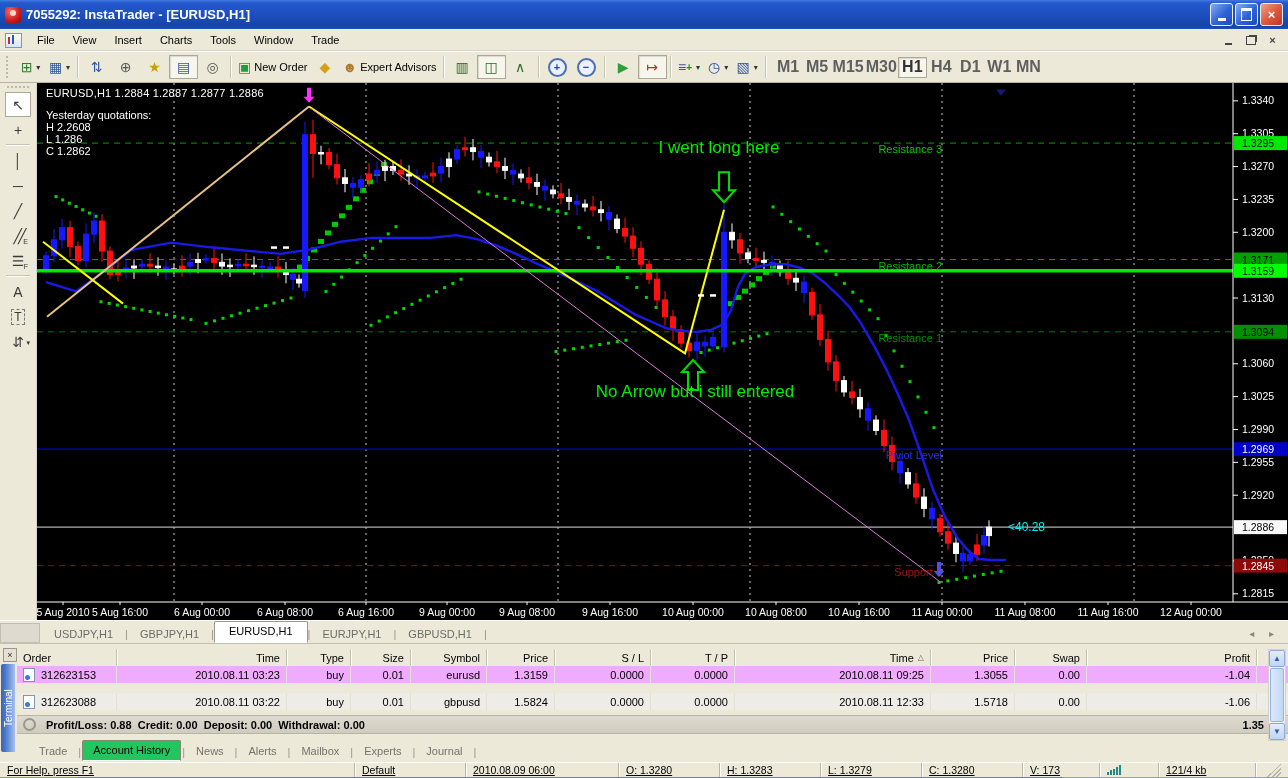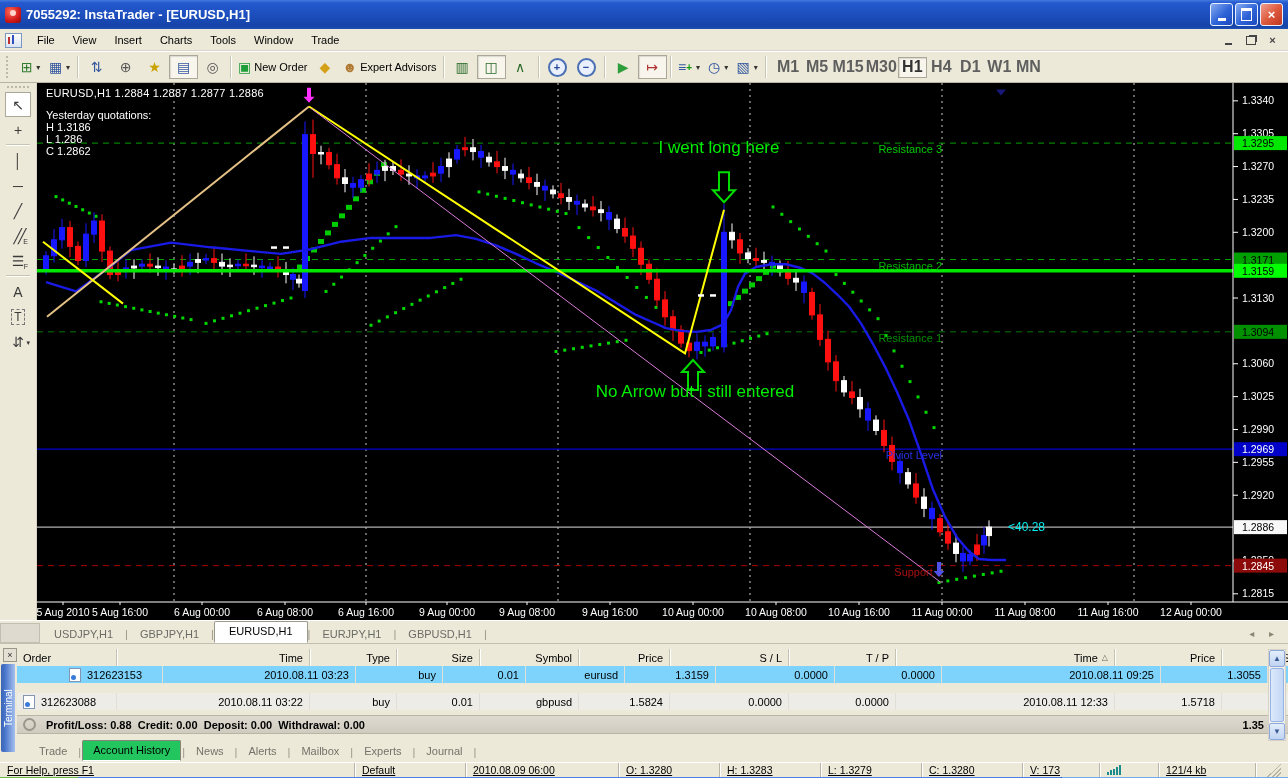--- a/index.html
+++ b/index.html
@@ -84,28 +84,28 @@
 
   
   .terminal{height:118px;flex:0 0 118px;background:#ECE9D8;position:relative;border-top:1px solid #C2BEB0;}
   .term-close{position:absolute;left:3px;top:4px;width:12px;height:12px;border:1px solid #9A968A;background:#E4E0D4;
     display:flex;align-items:center;justify-content:center;font-size:9px;color:#333;line-height:1;}
   .term-tab{position:absolute;left:1px;top:20px;width:14px;height:88px;
     background:linear-gradient(90deg,#A6C0EE,#4A77CC 70%,#3A64B4);color:#FFF;font-size:10px;
     writing-mode:vertical-rl;transform:rotate(180deg);display:flex;align-items:center;justify-content:center;
     border-radius:0 2px 2px 0;}
   .term-body{position:absolute;left:17px;top:5px;right:0;}
-  .trow{display:flex;height:17px;align-items:center;gap:23px;}
+  .trow{display:flex;height:17px;align-items:center;}
   .hcell,.dcell{box-sizing:border-box;padding:0 6px;white-space:nowrap;overflow:hidden;text-align:right;height:17px;
     display:flex;align-items:center;justify-content:flex-end;}
   .thead{background:#ECE9D8;}
   .thead .hcell{border-right:1px solid #C6C2B2;box-shadow:1px 0 0 #FFF;color:#000;}
   .thead .hcell.first,.dcell.first{justify-content:flex-start;text-align:left;}
   .sort{font-size:8px;color:#6A675C;margin-left:4px;}
-  .trow.r0{background:#7dd3fc;padding-left:46px;}
+  .trow.r0{background:#f0abfc;}
   .trow.r1{background:#EDECE7;margin-top:10px;}
   .dcell{border-right:1px solid #E2E0D6;}
   .doc-ico{width:10px;height:12px;background:#FFF;border:1px solid #8296B4;position:relative;margin-right:6px;flex:0 0 10px;}
   .doc-ico::before{content:"";position:absolute;left:1px;bottom:1px;width:5px;height:5px;border-radius:50%;background:#3A7AD8;}
   .tsummary{display:flex;align-items:center;height:17px;margin-top:5px;background:linear-gradient(180deg,#DEDAD0,#CFCBBE);
     border-top:1px solid #B9B5A6;border-bottom:1px solid #B9B5A6;font-weight:bold;padding-left:6px;}
   .sum-ico{width:9px;height:9px;border:2px solid #9A968A;border-radius:50%;margin-right:10px;}
   .sum-text{white-space:pre;}
   .sum-total{margin-left:auto;padding-right:24px;}
   .termtabs{display:flex;align-items:flex-end;height:22px;margin-top:5px;padding-left:12px;text-align:right;}
@@ -796,21 +796,21 @@
           <line x1="988" y1="519" x2="988" y2="522" stroke="#FFF"></line>
           <text x="988" y="533" fill="#FFF" font-size="10.5" text-anchor="middle" font-family="&quot;Liberation Sans&quot;,sans-serif">11 Aug 08:00</text>
           <line x1="1071" y1="519" x2="1071" y2="522" stroke="#FFF"></line>
           <text x="1071" y="533" fill="#FFF" font-size="10.5" text-anchor="middle" font-family="&quot;Liberation Sans&quot;,sans-serif">11 Aug 16:00</text>
           <line x1="1154" y1="519" x2="1154" y2="522" stroke="#FFF"></line>
           <text x="1154" y="533" fill="#FFF" font-size="10.5" text-anchor="middle" font-family="&quot;Liberation Sans&quot;,sans-serif">12 Aug 00:00</text>
         </svg>
       <div class="ohlc">EURUSD,H1  1.2884 1.2887 1.2877 1.2886</div>
       <div class="yq">
         <div>Yesterday quotations:</div>
-        <div>H 1.3186</div>
+        <div>H 2.2608</div>
         <div>L 1.286</div>
         <div>C 1.2862</div>
       </div>
     </div>
   </div>
 
   <div class="charttabs" id="chart-tabs">
       <div class="ct-lead"></div>
       <div class="ctab">USDJPY,H1</div>
       <span class="ctsep">|</span>

